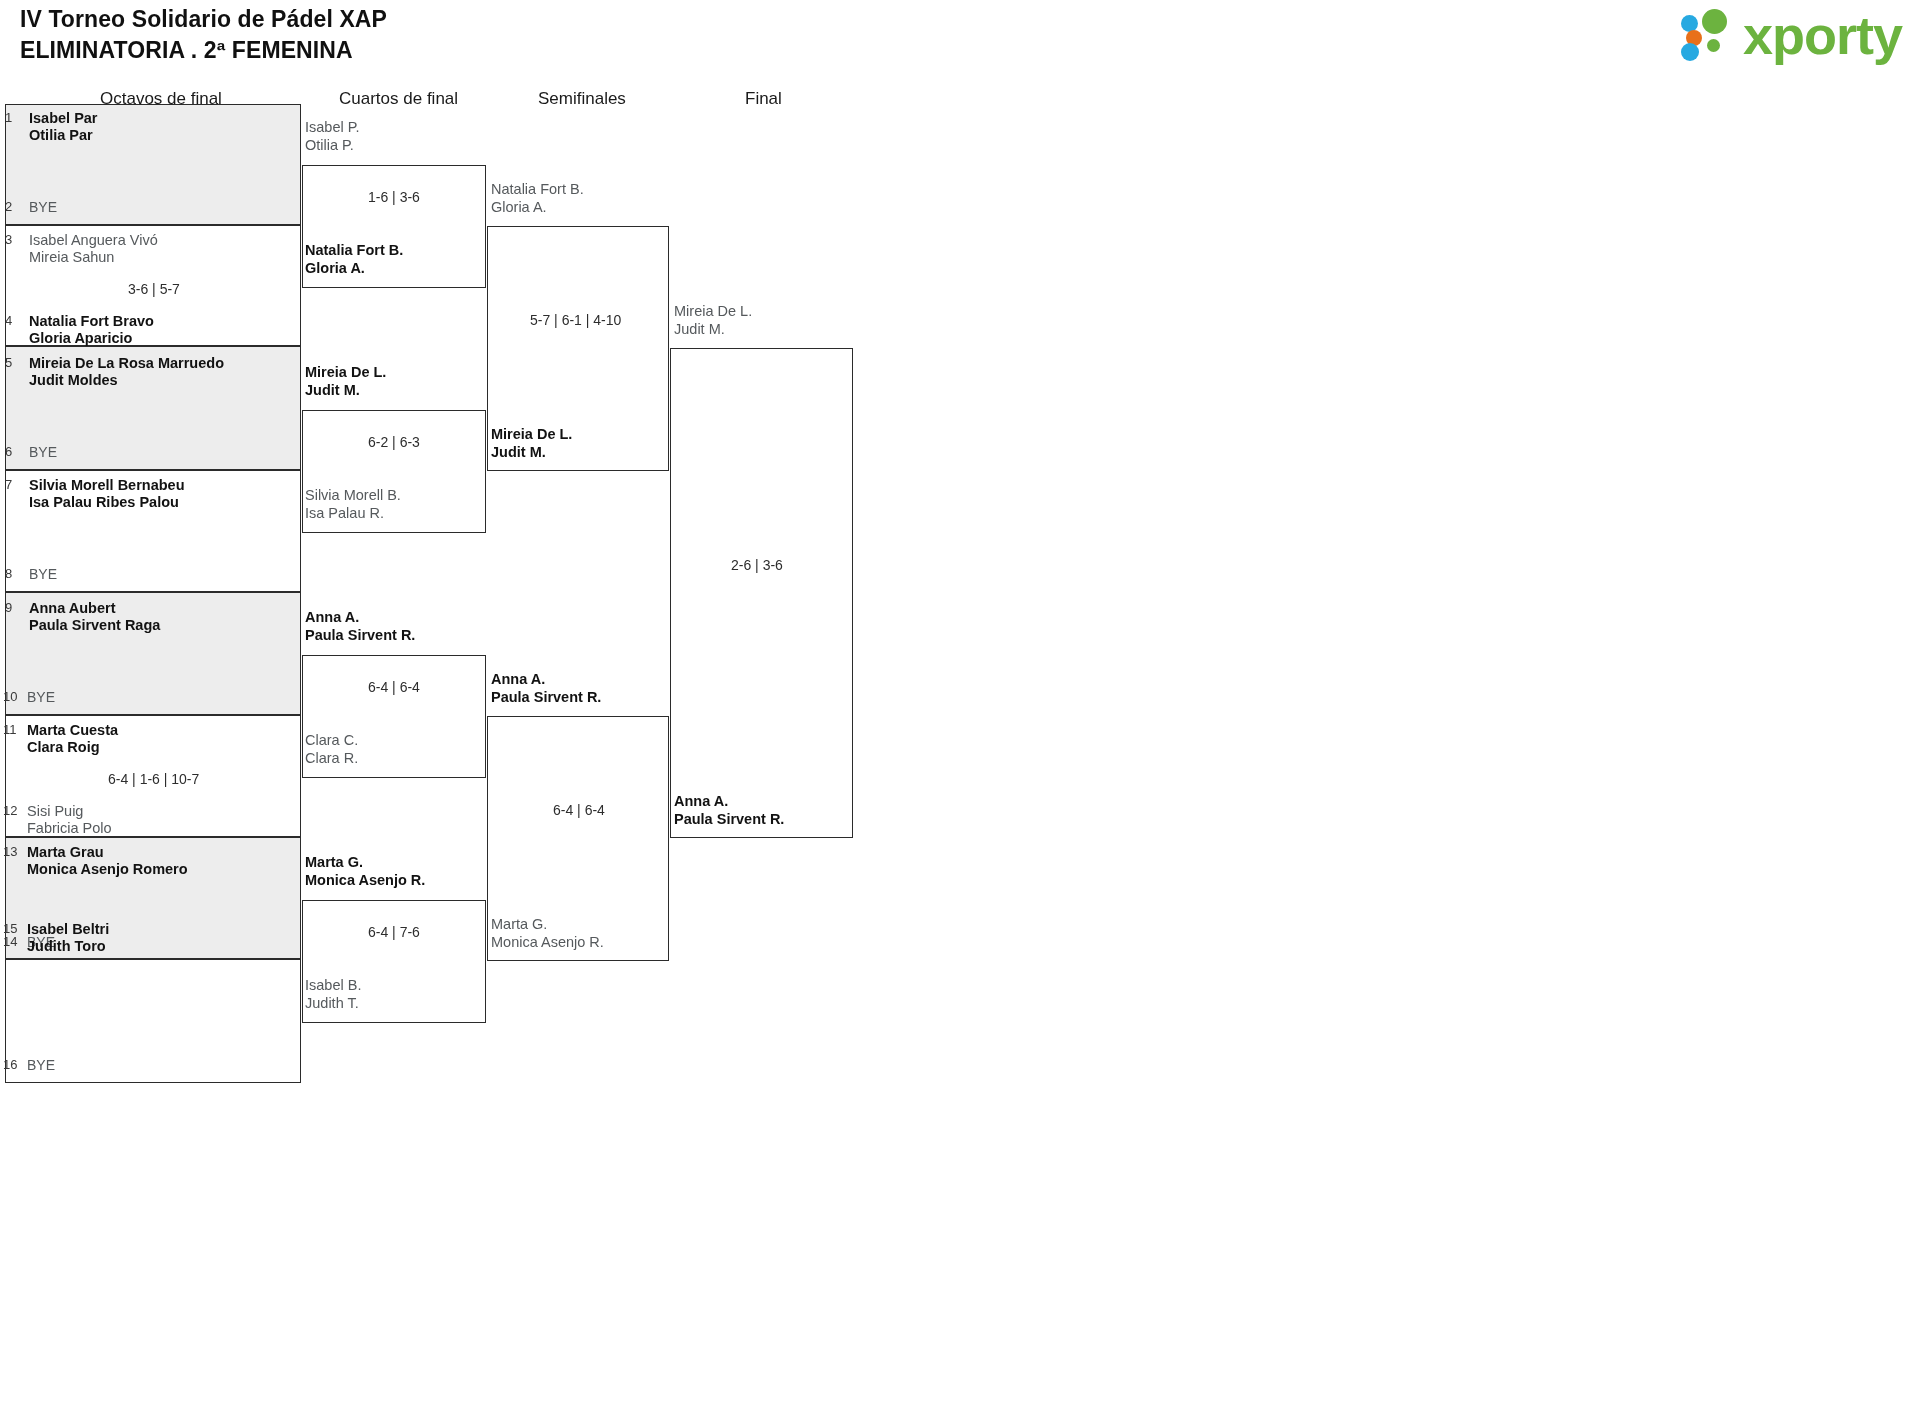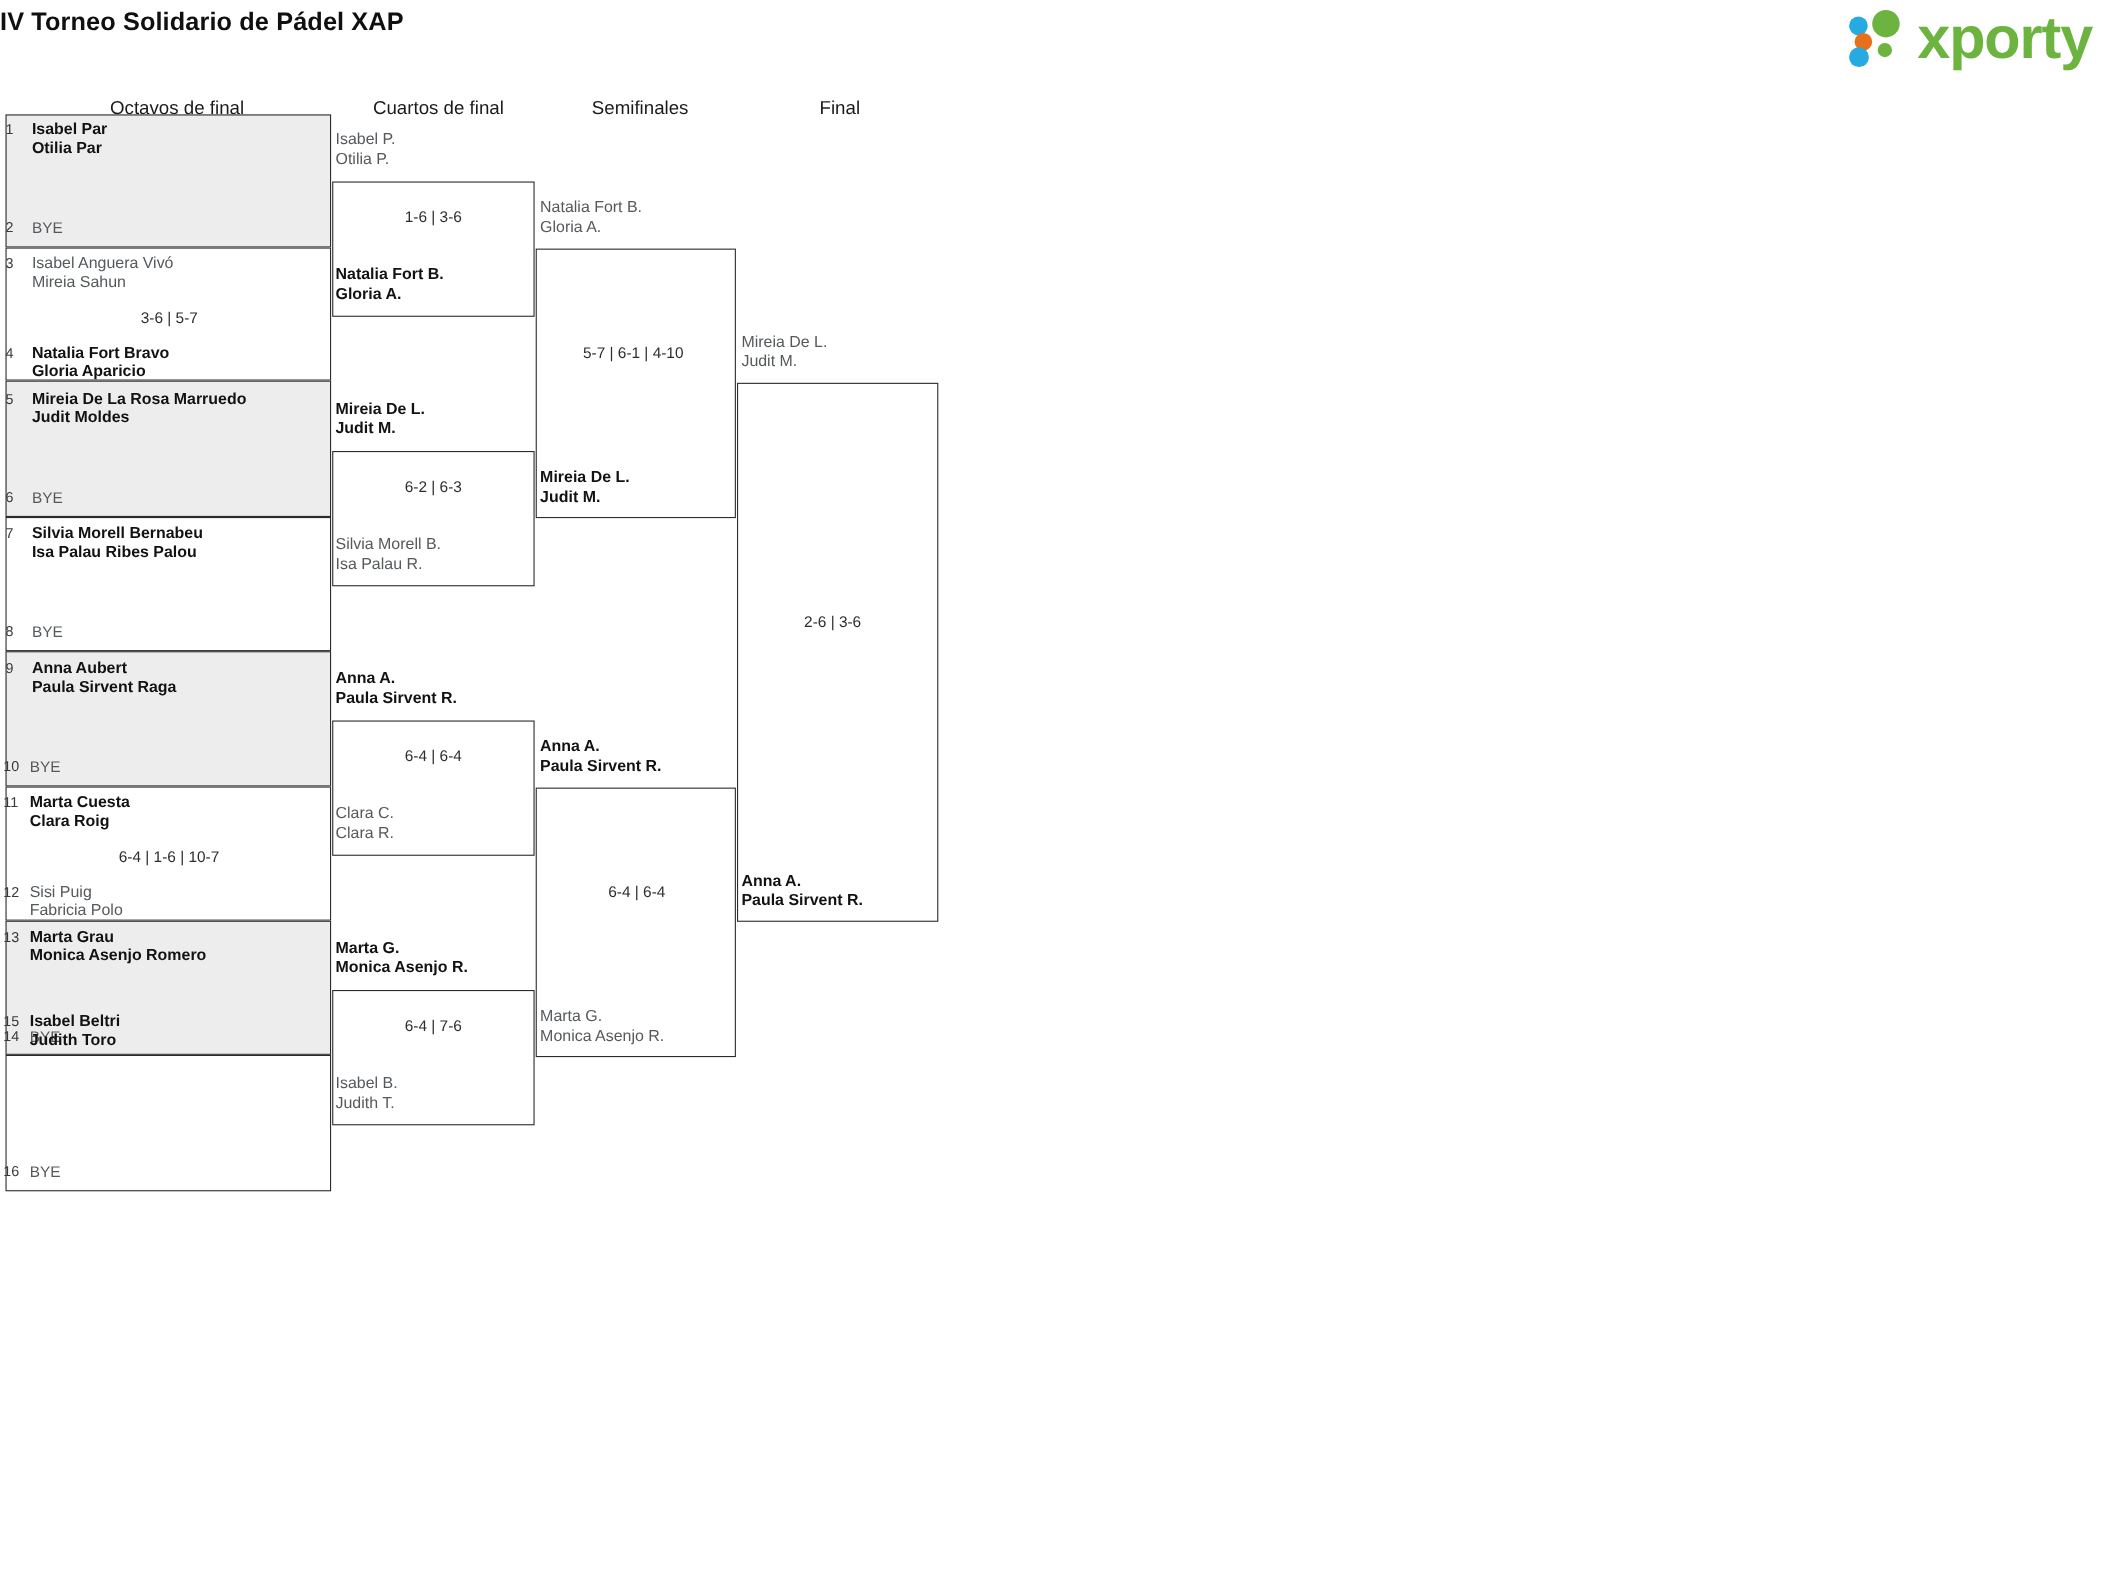--- a/index.html
+++ b/index.html
@@ -5,21 +5,21 @@
   html,body{margin:0;padding:0;background:#ffffff;}
   body{
     font-family:"Liberation Sans","DejaVu Sans",sans-serif;
     color:#1a1a1a;
     width:1920px;height:1426px;position:relative;overflow:hidden;
     -webkit-font-smoothing:antialiased;
   }
   .root{position:absolute;inset:0;}
 
   
-  .title-block{position:absolute;left:0;top:4px;}
+  .title-block{position:absolute;left:20px;top:4px;}
   .title-line{font-size:23px;font-weight:700;line-height:31px;letter-spacing:.1px;color:#101010;white-space:nowrap;}
 
   .logo{position:absolute;right:18px;top:6px;height:58px;display:flex;align-items:center;gap:6px;}
   .logo-dots{position:relative;width:56px;height:52px;}
   .dot{position:absolute;border-radius:50%;}
   .logo-word{font-size:54px;font-weight:700;color:#6cb33f;letter-spacing:-1px;line-height:50px;}
 
   
   .round-head{position:absolute;font-size:17px;font-weight:400;color:#1a1a1a;white-space:nowrap;margin-top:10px;}
 
@@ -44,20 +44,21 @@
   .plabel{position:absolute;display:flex;flex-direction:column;line-height:17.5px;}
   .plabel .nm{font-size:14.5px;}
 </style>
 </head>
 <body>
 
 <div class="root">
 
   <div class="title-block">
     <div class="title-line">IV Torneo Solidario de Pádel XAP</div>
+    <div class="title-line">ELIMINATORIA . 2ª FEMENINA</div>
   </div>
 
   <div class="logo">
     <div class="logo-dots">
       <span class="dot" style="left:0px;top:6px;width:17px;height:17px;background:#27a9e1;"></span>
       <span class="dot" style="left:5px;top:21px;width:16px;height:16px;background:#e8701a;"></span>
       <span class="dot" style="left:0px;top:34px;width:18px;height:18px;background:#27a9e1;"></span>
       <span class="dot" style="left:21px;top:0px;width:25px;height:25px;background:#6cb33f;"></span>
       <span class="dot" style="left:26px;top:30px;width:13px;height:13px;background:#6cb33f;"></span>
     </div>

